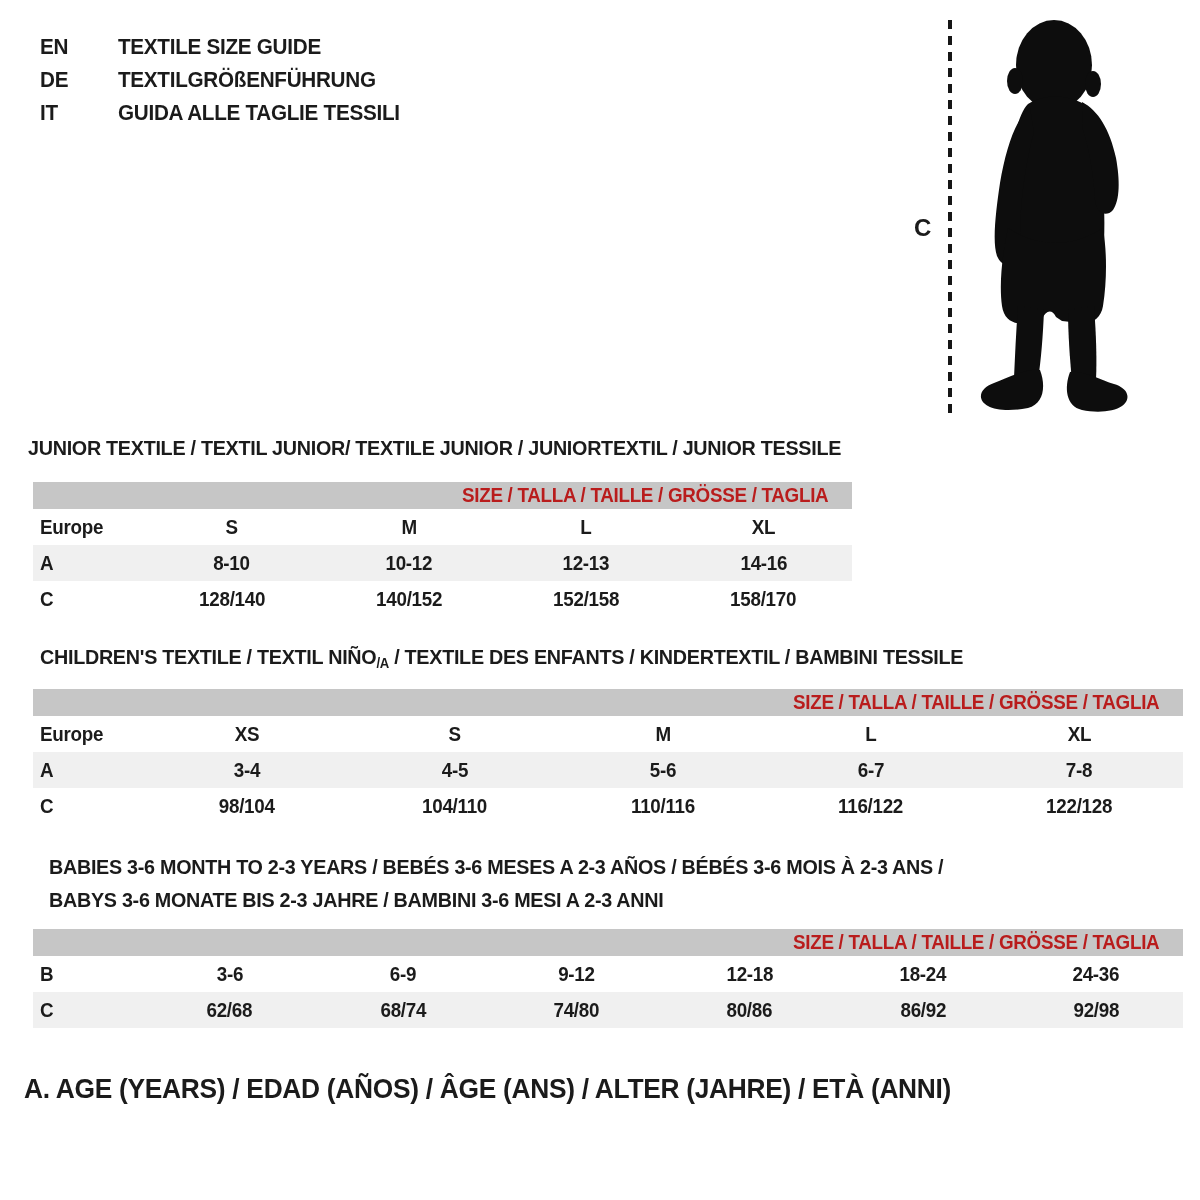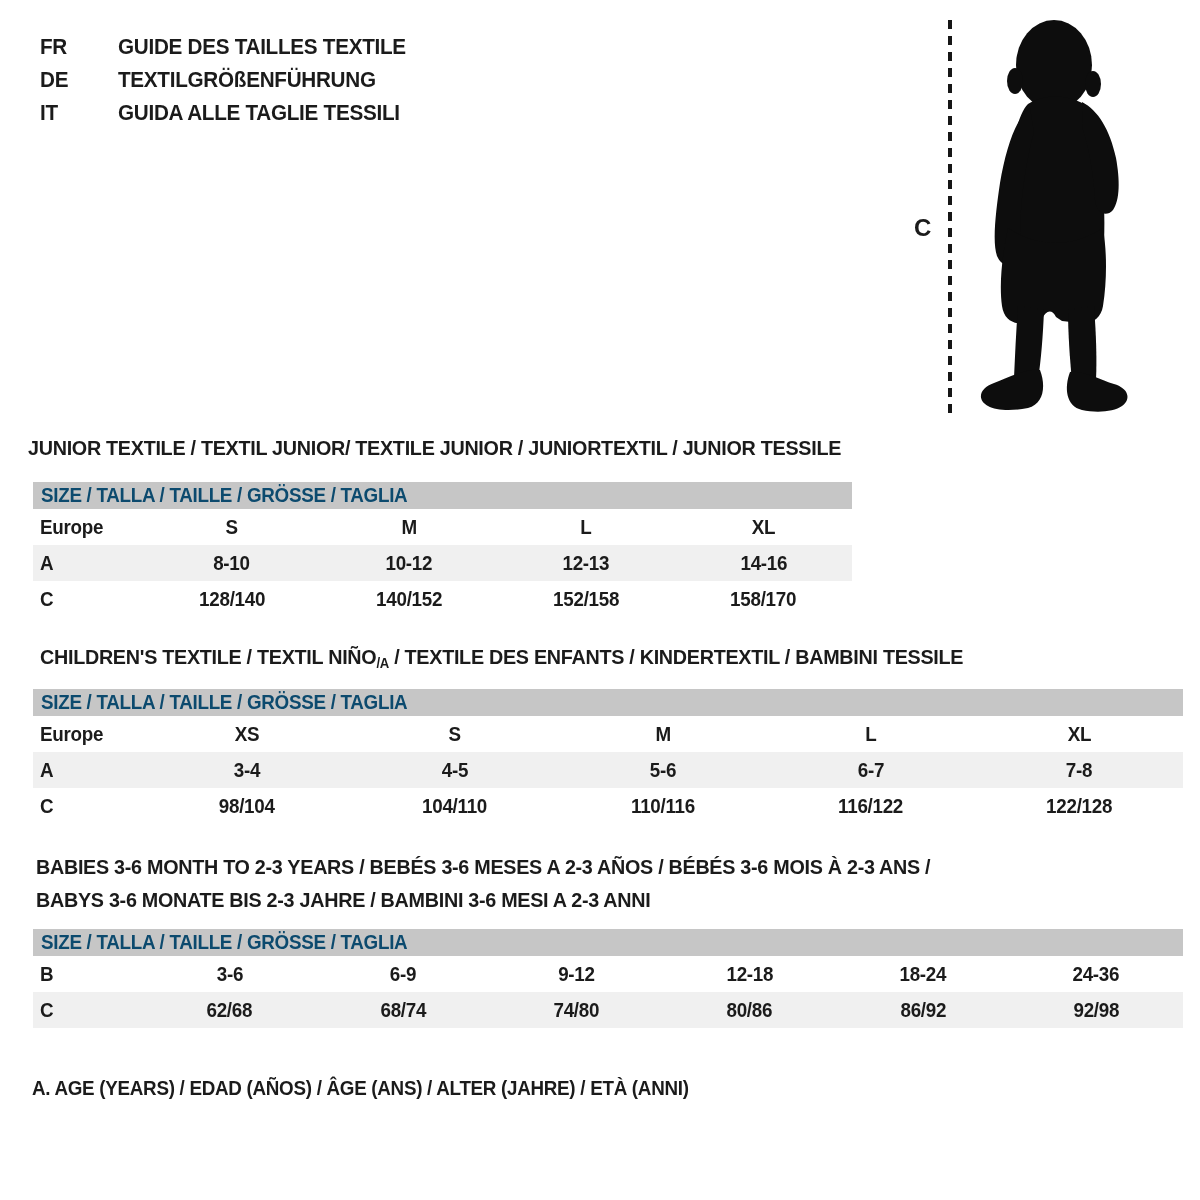--- a/index.html
+++ b/index.html
@@ -22,48 +22,48 @@
   .c-label{left:914px;top:214px;font-size:24px;}
   .dash-line{
     left:948px;top:20px;width:4px;height:396px;
     background:repeating-linear-gradient(to bottom,#161616 0 9px,transparent 9px 16px);
   }
 
   
   .section-heading{font-size:21px;line-height:24px;}
   .heading-sub{font-size:14px;vertical-align:-4px;}
   .size-table .bar{
-    height:27px;line-height:27px;background:#c6c6c6;color:#0c4a6e;
-    padding-left:8px;font-size:20px;box-sizing:border-box;
+    height:27px;line-height:27px;background:#c6c6c6;color:#b91c1c;
+    padding-left:8px;font-size:20px;box-sizing:border-box;text-align:right;
   }
   .trow{display:flex;height:36px;align-items:center;font-size:20px;justify-content:space-between;}
   .trow.shade{background:#f0f0f0;}
   .row-label{width:110px;padding-left:7px;box-sizing:border-box;text-align:left;}
   .cell{flex:1;text-align:center;}
 
   
   .junior-heading{left:28px;top:436px;}
   .junior-table{left:33px;top:482px;width:819px;}
   .children-heading{left:40px;top:645px;text-align:right;}
   .children-table{left:33px;top:689px;width:1150px;}
-  .babies-heading{left:36px;top:850px;line-height:33px;}
+  .babies-heading{left:49px;top:850px;line-height:33px;}
   .babies-table{left:33px;top:929px;width:1150px;}
 
   
-  .legend{left:32px;top:1071px;font-size:20px;line-height:35px;}
+  .legend{left:24px;top:1071px;font-size:28px;line-height:35px;}
 
   .sil-svg{left:966px;top:18px;width:172px;height:400px;}
 </style>
 </head>
 <body>
 
 <div class="abs lang-list">
   <div class="lang-row">
-    <span class="lang-code"><span class="cl">FR</span></span>
-    <span class="cl">GUIDE DES TAILLES TEXTILE</span>
+    <span class="lang-code"><span class="cl">EN</span></span>
+    <span class="cl">TEXTILE SIZE GUIDE</span>
   </div>
   <div class="lang-row">
     <span class="lang-code"><span class="cl">DE</span></span>
     <span class="cl">TEXTILGRÖßENFÜHRUNG</span>
   </div>
   <div class="lang-row">
     <span class="lang-code"><span class="cl">IT</span></span>
     <span class="cl">GUIDA ALLE TAGLIE TESSILI</span>
   </div>
 </div>

